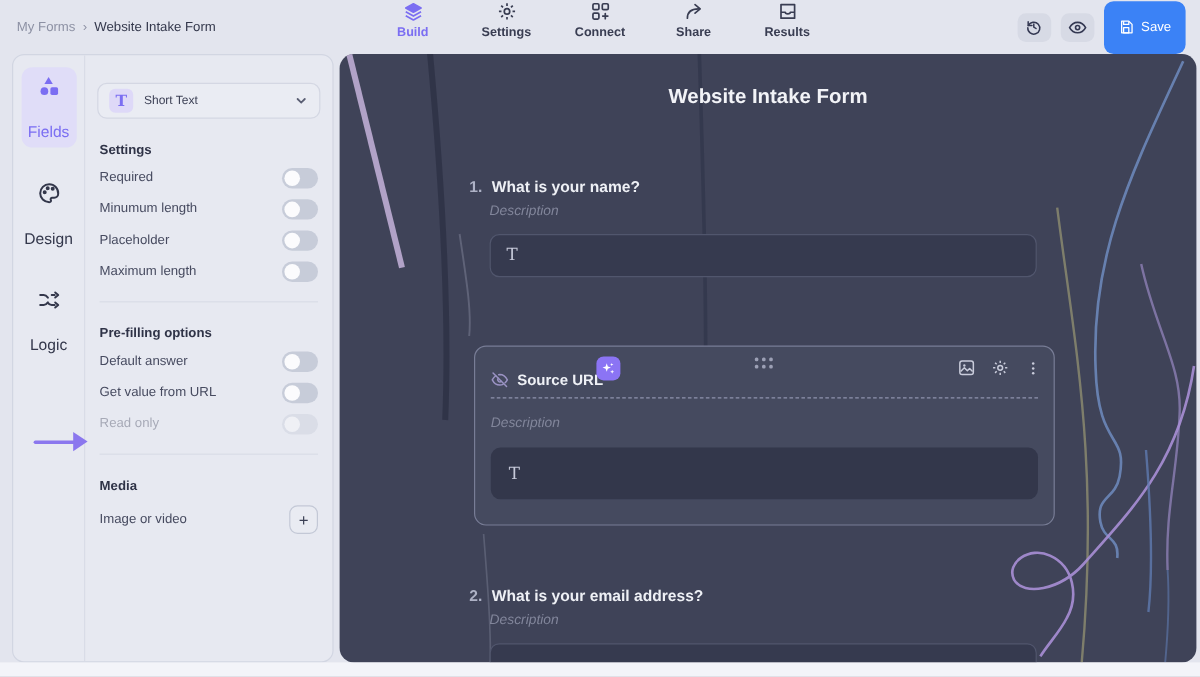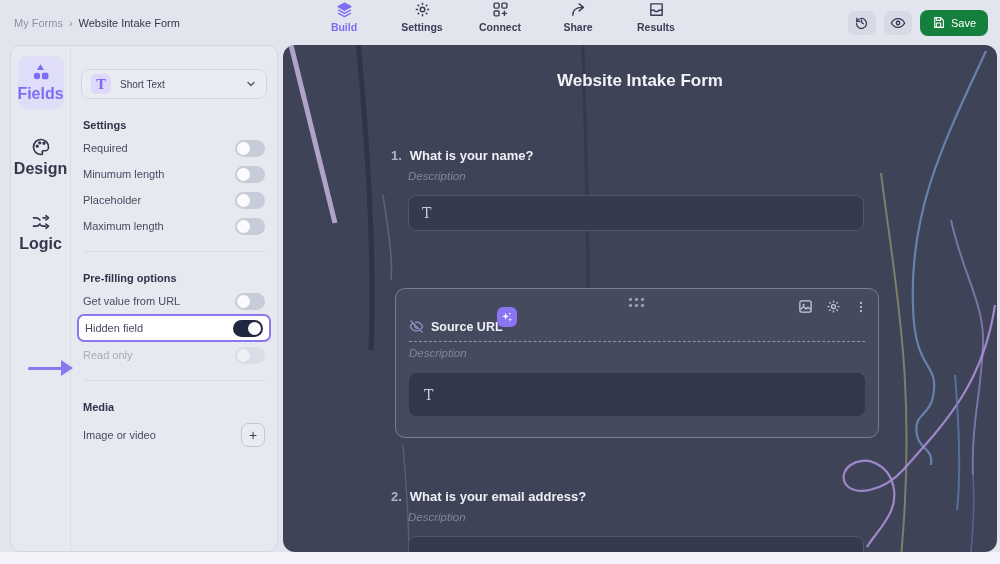--- a/index.html
+++ b/index.html
@@ -13,31 +13,31 @@
   .crumb-sep { color:#8d91a4; font-size:11px; }
   .crumb-current { color:#33374b; }
   .tabs { position:absolute; left:50%; transform:translateX(-50%); top:0; height:38px; display:flex; align-items:flex-end; gap:26px; padding-bottom:5px; }
   .tab { position:relative; width:52px; display:flex; flex-direction:column; align-items:center; gap:3px; color:#393d52; cursor:pointer; }
   .tab .t-icon { width:18px; height:18px; display:flex; align-items:center; justify-content:center; }
   .tab .t-label { font-size:10.5px; font-weight:600; }
   .tab.active { color:#7b6ef2; }
   .tab.active::before { content:""; position:absolute; top:-22px; left:50%; transform:translateX(-50%); width:44px; height:5px; background:#7b6ef2; border-radius:0 0 4px 4px; }
   .topbar-right { margin-left:auto; display:flex; align-items:center; gap:8px; padding-right:12px; }
   .icon-btn { width:28px; height:24px; border-radius:7px; background:#d7dae5; display:flex; align-items:center; justify-content:center; color:#343852; cursor:pointer; }
-  .save-btn { height:26px; padding:0 12px; background:#15803d; color:#fff; border:none; border-radius:8px; font-size:11px; display:flex; align-items:center; gap:6px; cursor:pointer; font-family:"Liberation Sans",sans-serif; }
+  .save-btn { height:44px; padding:0 12px; background:#3b82f6; color:#fff; border:none; border-radius:8px; font-size:11px; display:flex; align-items:center; gap:6px; cursor:pointer; font-family:"Liberation Sans",sans-serif; }
 
   
   .main { position:absolute; top:45px; left:0; right:0; bottom:12px; }
   .bottom-strip { position:absolute; left:0; right:0; bottom:0; height:12px; background:#f3f4f9; }
 
   
   .left-card { position:absolute; left:10px; top:0; width:268px; bottom:0; background:#e7e9f1; border:1px solid #d2d6e2; border-radius:10px; display:flex; overflow:hidden; }
   .rail { width:60px; border-right:1px solid #d9dce7; display:flex; flex-direction:column; align-items:center; padding-top:10px; gap:22px; }
   .rail-item { display:flex; flex-direction:column; align-items:center; gap:3px; color:#33374b; cursor:pointer; padding:6px 4px; border-radius:9px; width:46px; }
-  .rail-item .r-label { font-size:16px; font-weight:700; }
+  .rail-item .r-label { font-size:13px; font-weight:400;margin-top:17px; }
   .rail-item.active { background:#e0ddf8; color:#7b6ef2; }
 
   .panel { flex:1; padding:12px 10px 0 10px; position:relative; }
   .panel-header { display:flex; align-items:center; justify-content:space-between; padding:0 2px; }
   .panel-title { font-size:11px; color:#3b3f54; }
   .panel-close { font-size:14px; color:#3b3f54; cursor:pointer; line-height:1; }
   .type-select { margin-top:11px; height:30px; background:#eaecf3; border:1px solid #d4d7e3; border-radius:8px; display:flex; align-items:center; gap:9px; padding:0 9px; cursor:pointer; }
   .type-badge { width:20px; height:20px; background:#ded9f8; color:#7b6ef2; border-radius:5px; display:flex; align-items:center; justify-content:center; font-family:"DejaVu Serif",serif; font-size:13px; font-weight:700; }
   .type-value { font-size:10px; color:#3b3f54; flex:1; }
   .type-chevron { color:#5a5e73; display:flex; }
@@ -73,21 +73,21 @@
   .q-text { font-size:13px; font-weight:700; color:#eef0f5; }
   .q-desc { font-size:11.5px; font-style:italic; color:#82869b; margin:7px 0 0 17px; }
   .answer-box { margin:13px 0 0 17px; width:456px; height:36px; background:#363a4f; border:1px solid #51566d; border-radius:8px; display:flex; align-items:center; padding:0 13px; }
   .t-glyph { font-family:"DejaVu Serif",serif; font-size:14px; color:#c7cada; }
 
   .field-card { position:absolute; left:112px; top:243px; width:484px; height:150px; background:#454a5f; border:1.5px solid #787d96; border-radius:10px; }
   .drag-dots { position:absolute; top:9px; left:50%; transform:translateX(-50%); display:grid; grid-template-columns:repeat(3,4px); grid-template-rows:repeat(2,4px); gap:2px; cursor:grab; }
   .drag-dots i { width:2.5px; height:2.5px; background:#9preset; background:#9ca0b5; border-radius:50%; }
   .card-toolbar { position:absolute; top:10px; right:10px; display:flex; align-items:center; gap:13px; color:#c9ccdb; }
   .card-toolbar .tool { cursor:pointer; display:flex; }
-  .label-row { position:absolute; left:13px; right:13px; top:30px; display:flex; align-items:center; gap:7px; border-bottom:1px dashed #8f93ae; padding-bottom:7px; }
+  .label-row { position:absolute; left:13px; right:13px; top:20px; display:flex; align-items:center; gap:7px; border-bottom:1px dashed #8f93ae; padding-bottom:7px; }
   .field-label { font-size:12.5px; font-weight:600; color:#eef0f5; }
   .sparkle-badge { position:absolute; left:88px; top:-12px; width:20px; height:20px; background:#8b74f4; border-radius:6px; cursor:pointer; display:flex; align-items:center; justify-content:center; }
   .card-desc { position:absolute; left:13px; top:58px; font-size:11.5px; font-style:italic; color:#82869b; }
   .card-answer { position:absolute; left:13px; top:84px; width:456px; height:43px; background:#33374b; border-radius:8px; display:flex; align-items:center; padding:0 15px; }
 
   svg { display:block; }
 </style>
 </head>
 <body>
 
@@ -244,26 +244,26 @@
       </div>
       <div class="toggle-row">
         <span class="row-label">Maximum length</span>
         <span class="toggle"></span>
       </div>
 
       <div class="divider"></div>
 
       <div class="section-heading">Pre-filling options</div>
       <div class="toggle-row">
+        <span class="row-label">Default answer</span>
+        <span class="toggle"></span>
+      </div>
+      <div class="toggle-row">
         <span class="row-label">Get value from URL</span>
         <span class="toggle"></span>
-      </div>
-      <div class="toggle-row highlight">
-        <span class="row-label">Hidden field</span>
-        <span class="toggle on"></span>
       </div>
       <div class="toggle-row disabled">
         <span class="row-label">Read only</span>
         <span class="toggle"></span>
       </div>
 
       <div class="divider"></div>
 
       <div class="section-heading">Media</div>
       <div class="media-row">

